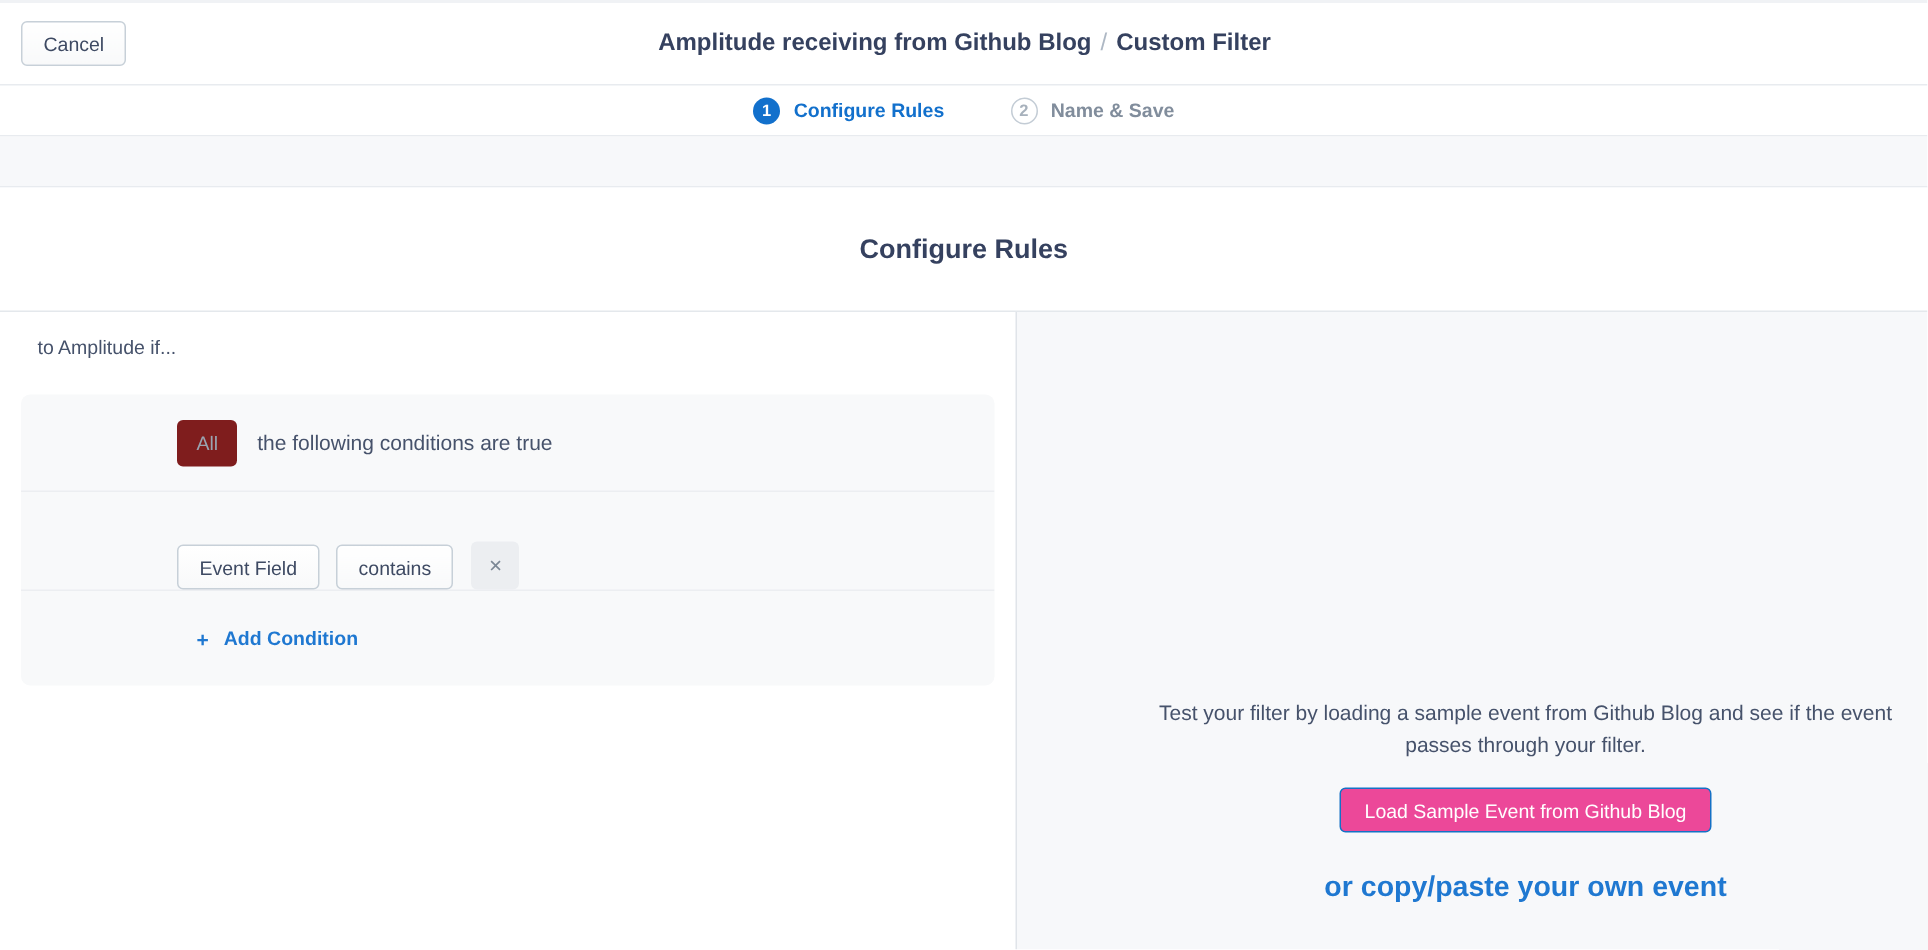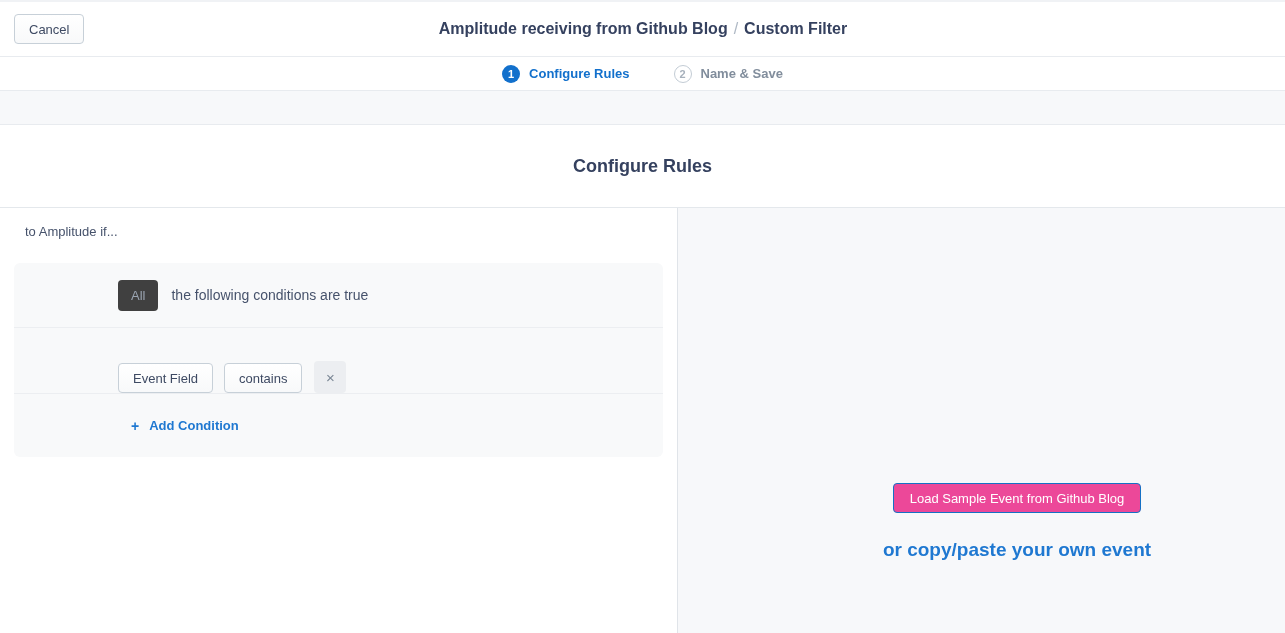--- a/index.html
+++ b/index.html
@@ -96,21 +96,21 @@
   }
   .group-row { display: flex; align-items: center; border-bottom: 1px solid #eceef1; }
   .group-row:last-child { border-bottom: none; }
   .row-operator { height: 65px; padding-left: 104px; }
   .row-condition { height: 66px; padding-left: 104px; gap: 11px; align-items: flex-end; }
   .row-add { height: 63px; padding-left: 117px; }
 
   .chip-disabled {
     display: inline-flex; align-items: center;
     height: 31px; padding: 0 13px;
-    background: #404040; border: none; border-radius: 4px;
+    background: #7f1d1d; border: none; border-radius: 4px;
     font-size: 13px; color: #9aa4b1; font-family: inherit;
   }
   .operator-suffix { margin-left: 13px; font-size: 14px; color: #46526b; }
 
   .value-input {
     width: 143px; height: 31px;
     border: 1px solid #b6c1cb; border-radius: 4px;
     padding: 0 10px;
     font-size: 13px; color: #5a6574;
     font-family: inherit; background: #fff;
@@ -211,19 +211,20 @@
           <button class="add-condition">
             <span class="plus-icon">+</span>
             <span>Add Condition</span>
           </button>
         </div>
       </div>
     </div>
 
     <div class="right-panel">
       <div class="test-block">
+        <p class="test-description">Test your filter by loading a sample event from Github Blog and see if the event passes through your filter.</p>
         <button class="load-sample-btn">Load Sample Event from Github Blog</button>
         <a href="#" class="paste-link">or copy/paste your own event</a>
       </div>
     </div>
 
   </div>
 </div>
 
 </body></html>

